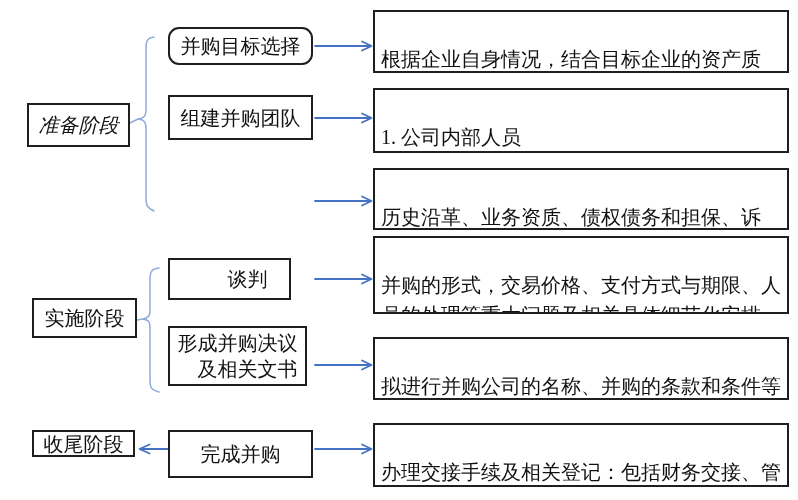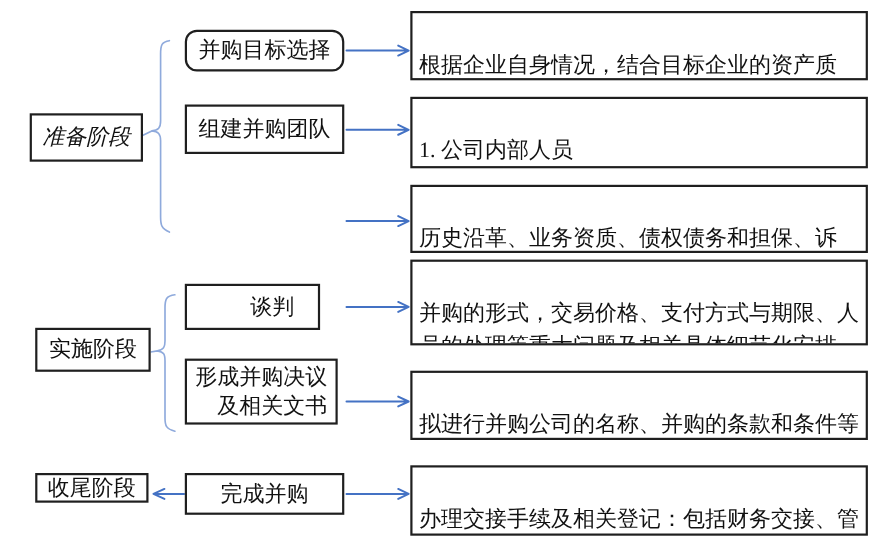--- a/index.html
+++ b/index.html
@@ -83,21 +83,21 @@
   <div class="box step" style="left:168px;top:95px;width:145px;height:45px;">
     <span>组建并购团队</span>
   </div>
   <div class="box step" style="left:168px;top:258px;width:123px;height:42px;padding-left:36px;">
     <span>谈判</span>
   </div>
   <div class="box step" style="left:168px;top:326px;width:139px;height:60px;text-align:right;">
     <span>形成并购决议
 及相关文书</span>
   </div>
-  <div class="box step" style="left:168px;top:430px;width:145px;height:38px;">
+  <div class="box step" style="left:168px;top:430px;width:145px;height:48px;">
     <span>完成并购</span>
   </div>
 
   <div class="box desc" style="left:373px;top:10px;width:416px;height:63px;">
     <span>根据企业自身情况，结合目标企业的资产质
 量、规模和产品品牌等方面综合分析选择。</span>
   </div>
   <div class="box desc" style="left:373px;top:88px;width:416px;height:65px;">
     <span>1. 公司内部人员
 2. 专业团队：律师、会计师、市场分析人员等</span>

